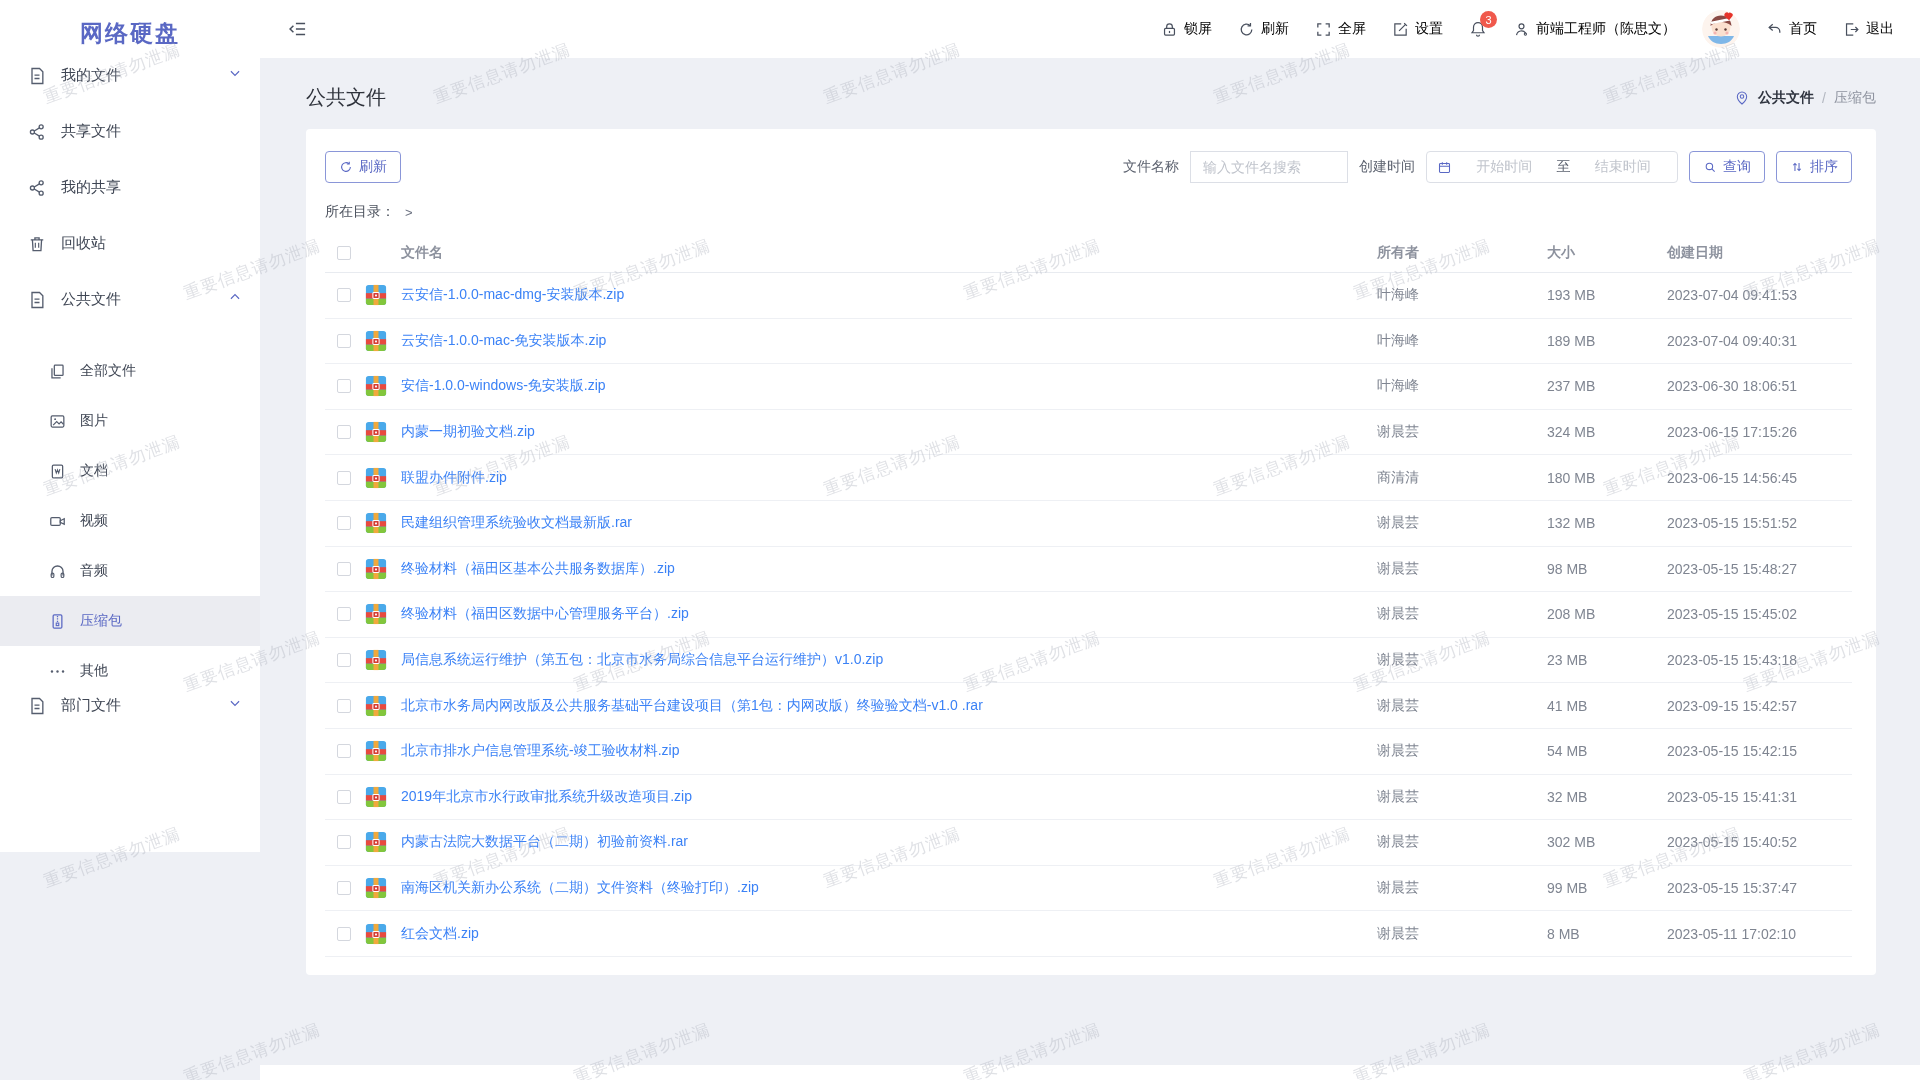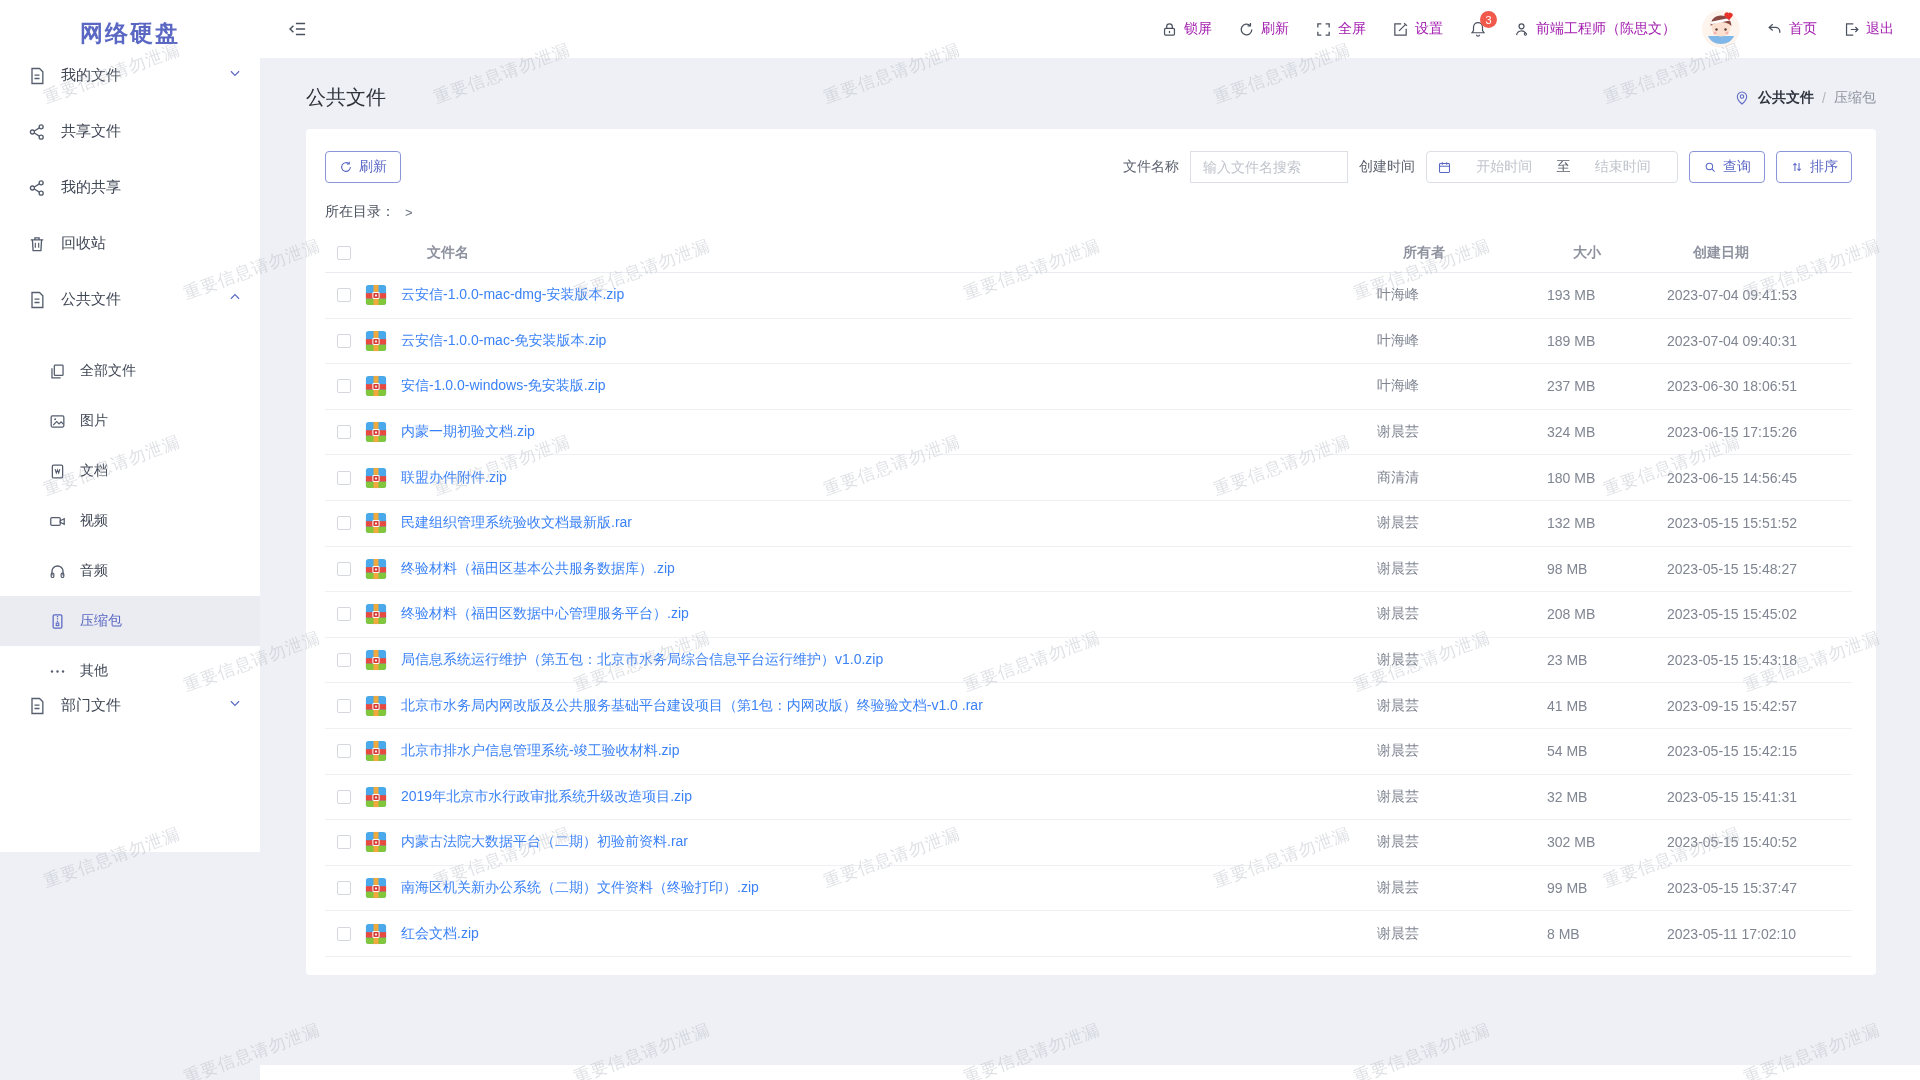--- a/index.html
+++ b/index.html
@@ -19,21 +19,21 @@
     color:#3f4654; font-size:14px; cursor:pointer; }
   .sub-item .ic { width:19px; height:19px; margin-right:13px; color:#555d6e; flex:none; }
   .sub-item.active { background:#ebecf1; color:#5a68c4; }
   .sub-item.active .ic { color:#5a68c4; }
 
   
   .topbar { position:absolute; left:260px; top:0; right:0; height:58px; background:#fff;
     display:flex; align-items:center; padding:0 26px 0 28px; z-index:4; }
   .collapse { width:20px; height:20px; color:#49505e; cursor:pointer; }
   .top-right { margin-left:auto; display:flex; align-items:center; gap:26px; }
-  .top-act { display:flex; align-items:center; gap:6px; color:#a21caf; font-size:14px; cursor:pointer; }
+  .top-act { display:flex; align-items:center; gap:6px; color:#000000; font-size:14px; cursor:pointer; }
   .top-act .ic { width:17px; height:17px; color:#49505e; }
   .bell-wrap { position:relative; cursor:pointer; }
   .bell-wrap .ic { width:18px; height:18px; color:#49505e; display:block; }
   .badge { position:absolute; top:-9px; right:-10px; min-width:17px; height:17px; border-radius:9px;
     background:#f0594c; color:#fff; font-size:11px; display:flex; align-items:center; justify-content:center; padding:0 4px; }
   .avatar { width:38px; height:38px; border-radius:50%; overflow:hidden; flex:none; cursor:pointer; }
 
   
   .content { position:absolute; left:260px; top:58px; right:0; bottom:0; background:#eef0f5; }
   .page-head { display:flex; align-items:center; padding:26px 44px 0 46px; }
@@ -62,21 +62,21 @@
   .range .ph { color:#c0c4cc; font-size:14px; flex:1; text-align:center; }
   .range .to { color:#5d6370; font-size:14px; }
 
   .dir-row { margin-top:20px; display:flex; align-items:center; gap:10px; font-size:14px; color:#4c525e; }
   .dir-arrow { color:#6b7180; font-size:13px; }
 
   .table { margin-top:12px; }
   .t-row { display:grid; grid-template-columns:40px 36px 1fr 170px 120px 185px; align-items:center;
     height:45.6px; border-bottom:1px solid #eef0f4; }
   .t-head { height:40px; border-bottom:1px solid #e8ebf0; }
-  .t-head .th { color:#8d929e; font-size:14px; font-weight:bold;margin-left:26px; }
+  .t-head .th { color:#8d929e; font-size:14px; font-weight:bold; }
   .cb { width:14px; height:14px; border:1px solid #d4d7de; border-radius:2px; background:#fff;
     margin-left:12px; cursor:pointer; }
   .zipicon { width:22px; height:22px; display:block; }
   .c-name { color:#3b82f6; font-size:14px; white-space:nowrap; overflow:hidden; text-overflow:ellipsis; padding-right:20px; cursor:pointer; }
   .c-dim { color:#7f8591; font-size:14px; }
 
   .bottom-strip { position:absolute; left:260px; right:0; bottom:0; height:15px; background:#fff; z-index:6; }
 
   
   .wm-layer { position:absolute; inset:0; z-index:50; pointer-events:none; overflow:hidden; }

